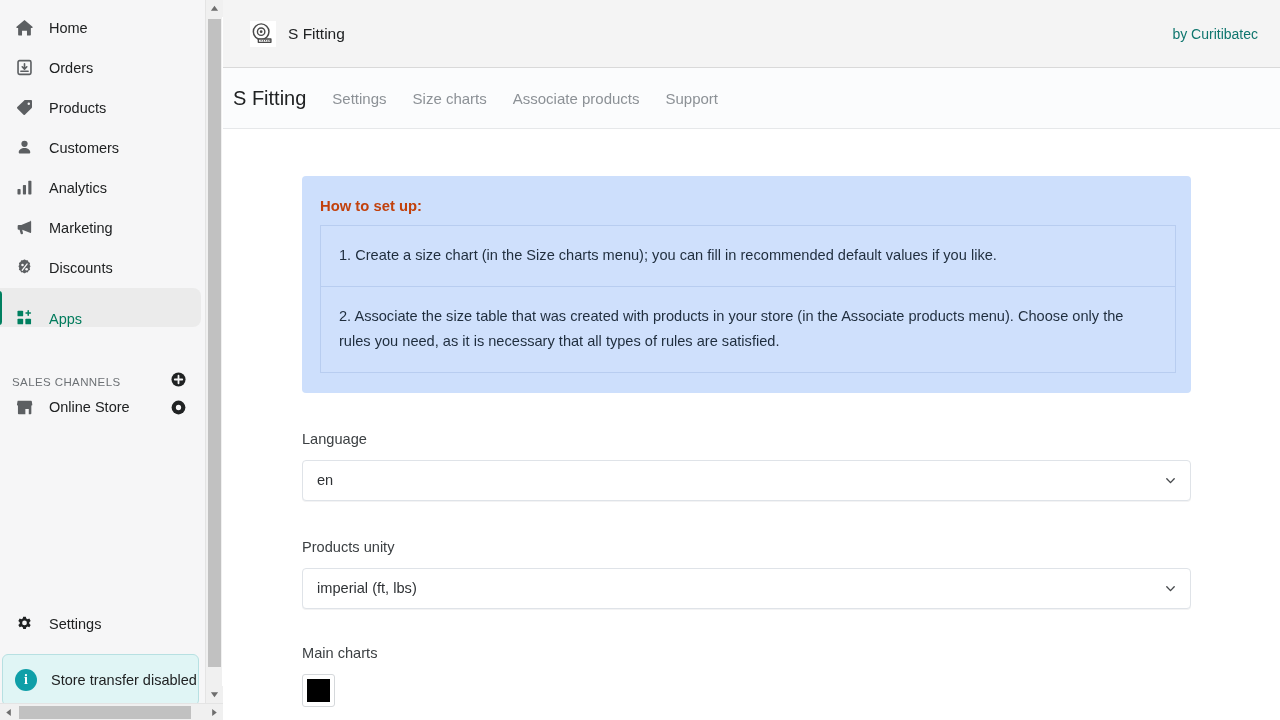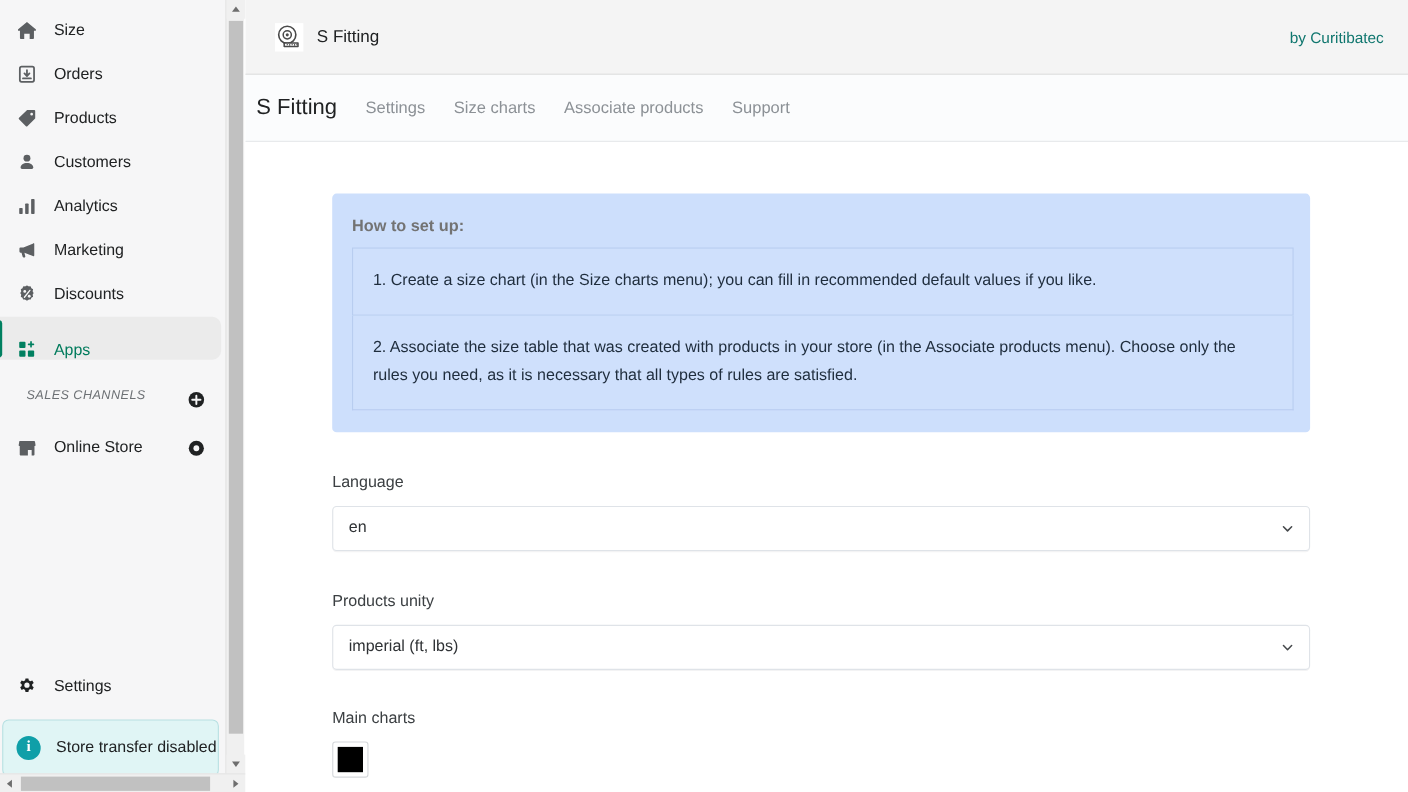--- a/index.html
+++ b/index.html
@@ -48,25 +48,24 @@
   .nav-item.active::before {
     content: "";
     position: absolute;
     left: -1px; top: 50%; transform: translateY(-50%);
     width: 3px; height: 34px;
     background: #008060;
     border-radius: 0 3px 3px 0;
   }
 
   .section-head {
-    display: flex; align-items: flex-start; justify-content: space-between;
-    padding: 0 18px 0 24px;
+    display: flex; align-items: flex-end; justify-content: space-between;
+    padding: 0 18px 0 12px;
     height: 34px;
     margin-top: 26px;
-    font-style: italic;
   }
   .section-head .label {
     font-size: 11.5px;
     letter-spacing: .4px;
     color: #6d7175;
     text-transform: uppercase;
   }
   .plus-btn { width: 18px; height: 18px; display:flex; align-items:center; justify-content:center; cursor: pointer; }
 
   .channel-row {
@@ -263,21 +262,21 @@
   <div class="sidebar">
 
     <div class="nav-list">
 
       <div class="nav-item">
         <span class="ico">
           <svg width="19" height="19" viewBox="0 0 20 20" fill="#5c5f62">
               <path d="M10 2.2 1.6 9.1a.8.8 0 0 0 .5 1.4h1.2v7a.8.8 0 0 0 .8.8h3.3v-5h5.2v5h3.3a.8.8 0 0 0 .8-.8v-7h1.2a.8.8 0 0 0 .5-1.4L10 2.2z"></path>
             </svg>
         </span>
-        <span>Size</span>
+        <span>Home</span>
       </div>
 
       <div class="nav-item">
         <span class="ico">
           <svg width="19" height="19" viewBox="0 0 20 20" fill="none" stroke="#5c5f62" stroke-width="1.7">
               <rect x="3.2" y="2.8" width="13.6" height="14.4" rx="1.6"></rect>
               <path d="M10 6v5.4M7.6 9.2 10 11.7l2.4-2.5" stroke-linecap="round" stroke-linejoin="round"></path>
               <path d="M6.2 14h7.6" stroke-linecap="round"></path>
             </svg>
         </span>
@@ -446,21 +445,21 @@
       <span class="tab-title">S Fitting</span>
       <span class="tab-link">Settings</span>
       <span class="tab-link">Size charts</span>
       <span class="tab-link">Associate products</span>
       <span class="tab-link">Support</span>
     </div>
 
     <div class="content">
 
       <div class="howto" style="background: rgb(205, 223, 252);">
-        <div class="howto-title" style="color: #737373;">How to set up:</div>
+        <div class="howto-title" style="color: #c2410c;">How to set up:</div>
         <div class="howto-card">1. Create a size chart (in the Size charts menu); you can fill in recommended default values if you like.</div>
         <div class="howto-card">2. Associate the size table that was created with products in your store (in the Associate products menu). Choose only the rules you need, as it is necessary that all types of rules are satisfied.</div>
       </div>
 
       <div class="field">
         <div class="field-label">Language</div>
         <div class="select-box">
           <span class="val">en</span>
           <span class="chev">
             <svg width="13" height="13" viewBox="0 0 14 14" fill="none" stroke="#46494c" stroke-width="1.5" stroke-linecap="round" stroke-linejoin="round">

